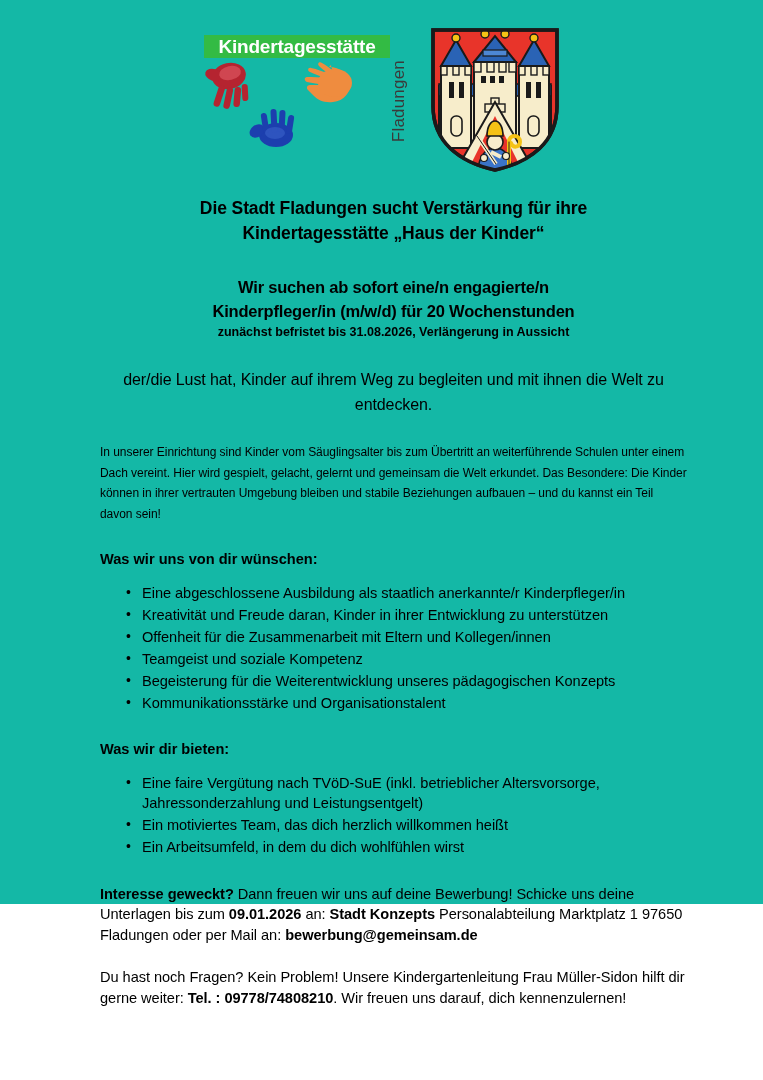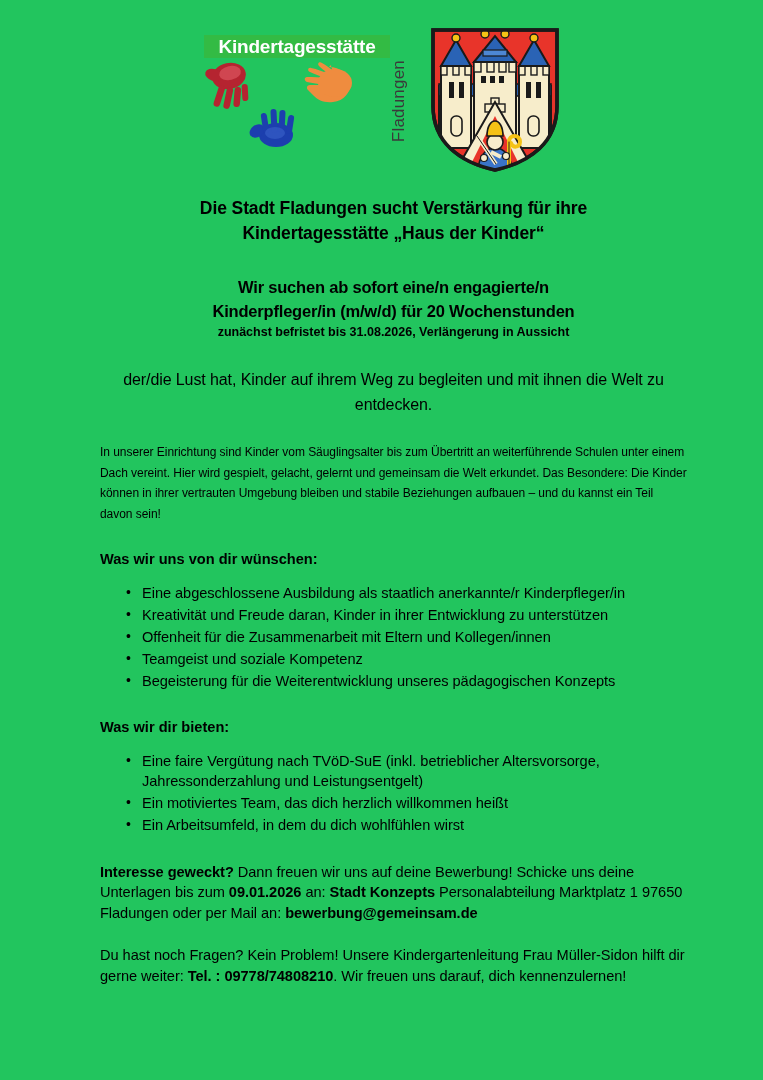--- a/index.html
+++ b/index.html
@@ -12,22 +12,22 @@
     height: 1080px;
     position: relative;
     font-family: "Liberation Sans", sans-serif;
     color: #000000;
     overflow: hidden;
   }
 
   .page {
     position: relative;
     width: 763px;
-    height: 1080px;
-    background: #22c55e;
+    height: 904px;
+    background: #14b8a6;
   }
 
   
   .header {
     position: absolute;
     top: 26px;
     left: 0;
     width: 763px;
     height: 160px;
     display: flex;
@@ -345,20 +345,21 @@
     <div class="para">In unserer Einrichtung sind Kinder vom Säuglingsalter bis zum Übertritt an weiterführende Schulen unter einem Dach vereint.  Hier wird gespielt, gelacht, gelernt und gemeinsam die Welt erkundet. Das Besondere: Die Kinder können in ihrer vertrauten Umgebung bleiben und stabile Beziehungen aufbauen – und du kannst ein Teil davon sein!</div>
 
     <div class="section-head">Was wir uns von dir wünschen:</div>
 
     <ul class="bullets">
       <li>Eine abgeschlossene Ausbildung als staatlich anerkannte/r Kinderpfleger/in</li>
       <li>Kreativität und Freude daran, Kinder in ihrer Entwicklung zu unterstützen</li>
       <li>Offenheit für die Zusammenarbeit mit Eltern und Kollegen/innen</li>
       <li>Teamgeist und soziale Kompetenz</li>
       <li>Begeisterung für die Weiterentwicklung unseres pädagogischen Konzepts</li>
+      <li>Kommunikationsstärke und Organisationstalent</li>
     </ul>
 
     <div class="section-head">Was wir dir bieten:</div>
 
     <ul class="bullets">
       <li>Eine faire Vergütung nach TVöD-SuE (inkl. betrieblicher Altersvorsorge, Jahressonderzahlung und Leistungsentgelt)</li>
       <li>Ein motiviertes Team, das dich herzlich willkommen heißt</li>
       <li>Ein Arbeitsumfeld, in dem du dich wohlfühlen wirst</li>
     </ul>
 

